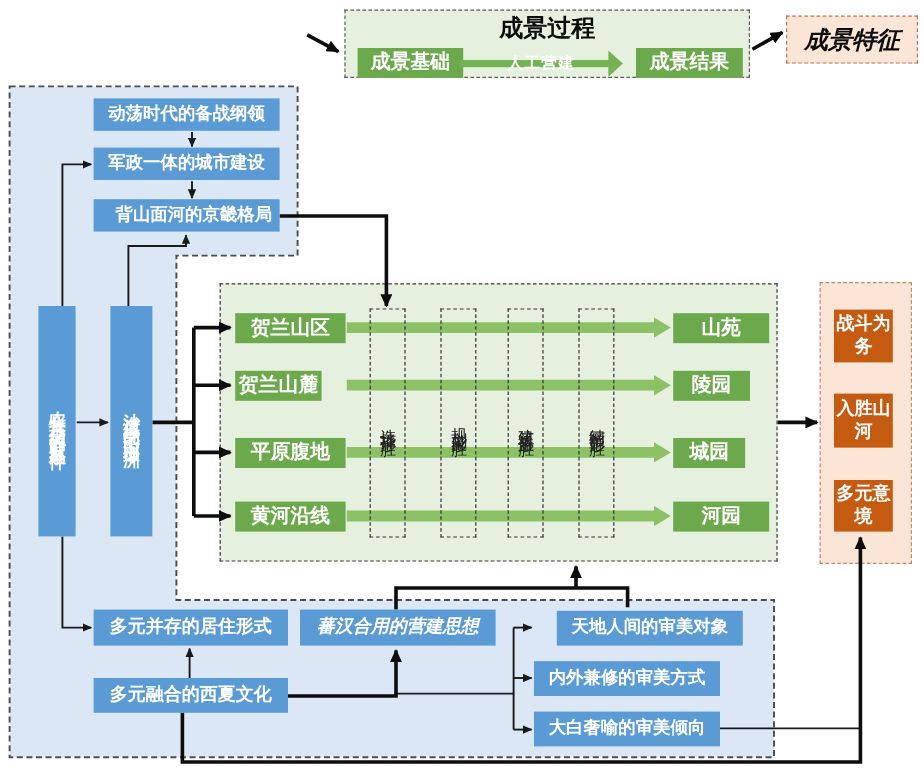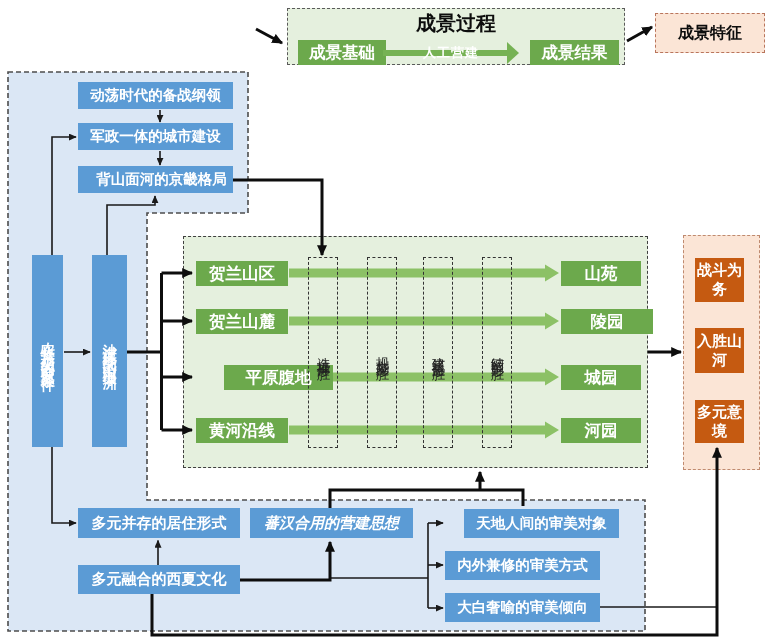--- a/index.html
+++ b/index.html
@@ -58,21 +58,21 @@
   <div class="title" style="left:287px;top:10px;width:338px;height:26px;font-size:20px;">成景过程</div>
   <div class="box green f16" style="left:298px;top:40px;width:88px;height:25px;">成景基础</div>
   <div class="top-arrow">
     <div class="bar"></div>
     <div class="tip"></div>
     <span class="lbl">人工营建</span>
   </div>
   <div class="box green f16" style="left:530px;top:40px;width:89px;height:25px;">成景结果</div>
 
   <div class="panel peach" style="left:655px;top:13px;width:110px;height:40px;border-color:#b9755c;">
-    <div class="title" style="inset:0;font-size:16px;">成景特征</div>
+    <div class="title" style="inset:0;font-size:20px;font-style:italic;">成景特征</div>
   </div>
 
   <div class="panel green" style="left:183px;top:236px;width:465px;height:232px;"></div>
 
   <div class="panel orange" style="left:683px;top:235px;width:77px;height:235px;"></div>
 
   <svg class="layer">
     <defs>
       <marker id="ah-s" markerUnits="userSpaceOnUse" markerWidth="8" markerHeight="7" refX="7.2" refY="3.5" orient="auto">
         <path d="M0,0 L8,3.5 L0,7 Z" fill="#1a1a1a"></path>
@@ -125,27 +125,27 @@
   </svg>
 
   <div class="box blue f14" style="left:78px;top:82px;width:155px;height:27px;">动荡时代的备战纲领</div>
   <div class="box blue f14" style="left:78px;top:123px;width:155px;height:27px;">军政一体的城市建设</div>
   <div class="box blue f14" style="left:78px;top:166px;width:155px;height:27px;padding-left:12px;">背山面河的京畿格局</div>
 
   <div class="box blue vtext" style="left:32px;top:255px;width:31px;height:192px;">农牧荒交织的自然条件</div>
   <div class="box blue vtext" style="left:92px;top:255px;width:35px;height:192px;">沙漠环绕的山河绿洲</div>
 
   <div class="box green f16" style="left:196px;top:261px;width:92px;height:25px;">贺兰山区</div>
-  <div class="box green f16" style="left:196px;top:309px;width:92px;height:25px;">贺兰山麓</div>
-  <div class="box green f16" style="left:196px;top:365px;width:109px;height:25px;margin-left:28px;">平原腹地</div>
+  <div class="box green f16" style="left:196px;top:309px;width:72px;height:25px;">贺兰山麓</div>
+  <div class="box green f16" style="left:196px;top:365px;width:92px;height:25px;">平原腹地</div>
   <div class="box green f16" style="left:196px;top:418px;width:92px;height:25px;">黄河沿线</div>
 
   <div class="box green f16" style="left:561px;top:261px;width:80px;height:25px;">山苑</div>
-  <div class="box green f16" style="left:561px;top:309px;width:92px;height:25px;">陵园</div>
-  <div class="box green f16" style="left:561px;top:365px;width:80px;height:25px;">城园</div>
+  <div class="box green f16" style="left:561px;top:309px;width:64px;height:25px;">陵园</div>
+  <div class="box green f16" style="left:561px;top:365px;width:60px;height:25px;">城园</div>
   <div class="box green f16" style="left:561px;top:418px;width:80px;height:25px;">河园</div>
 
   <div class="vcol" style="left:308px;top:257px;width:30px;height:191px;">
     <span>选址择形胜</span>
   </div>
   <div class="vcol" style="left:367px;top:257px;width:30px;height:191px;">
     <span>规划应形胜</span>
   </div>
   <div class="vcol" style="left:423px;top:257px;width:30px;height:191px;">
     <span>建筑益形胜</span>

